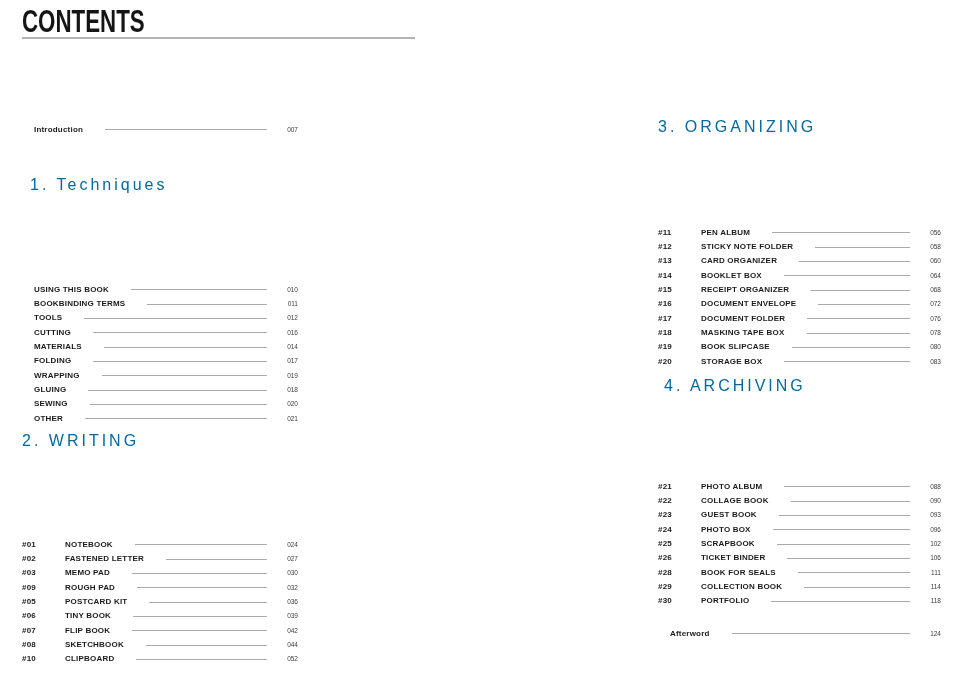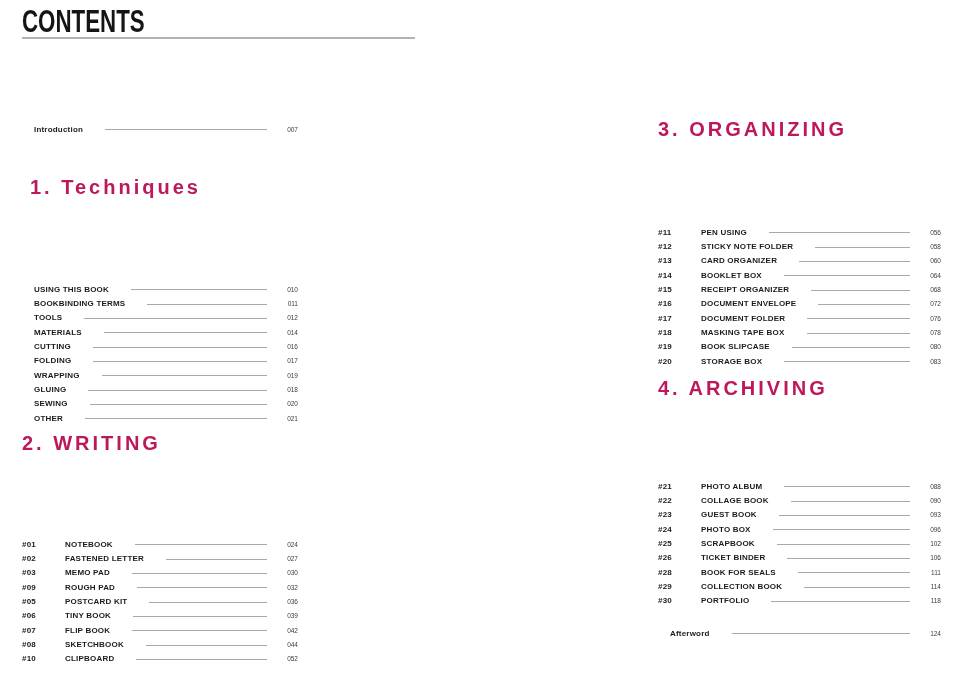--- a/index.html
+++ b/index.html
@@ -18,22 +18,22 @@
     transform:scaleX(0.72);transform-origin:left top;
     white-space:nowrap;color:#151515;
   }
   .title-rule{
     position:absolute;left:22px;top:37px;width:393px;height:2px;
     background:#b3b3b3;
   }
 
   .section-heading{
     position:absolute;
-    font-size:20px;font-weight:bold;letter-spacing:3px;
-    color:#be185d;white-space:nowrap;
+    font-size:16px;font-weight:normal;letter-spacing:3px;
+    color:#0369a1;white-space:nowrap;
   }
 
   .toc-list{position:absolute;left:0;right:0;margin-top:36px;}
   .row{
     display:flex;align-items:center;height:14.35px;
     font-size:8px;font-weight:bold;letter-spacing:0.2px;
     white-space:nowrap;
   }
   .row .num{width:31px;flex:0 0 31px;color:#1b1b1b;}
   .row .lbl{flex:0 0 auto;color:#1b1b1b;padding-left:12px;}
@@ -77,29 +77,29 @@
     <span class="pg">011</span>
   </div>
 
   <div class="row">
     <span class="lbl">TOOLS</span>
     <span class="leader"></span>
     <span class="pg">012</span>
   </div>
 
   <div class="row">
+    <span class="lbl">CUTTING</span>
+    <span class="leader"></span>
+    <span class="pg">016</span>
+  </div>
+
+  <div class="row">
     <span class="lbl">MATERIALS</span>
     <span class="leader"></span>
     <span class="pg">014</span>
-  </div>
-
-  <div class="row">
-    <span class="lbl">CUTTING</span>
-    <span class="leader"></span>
-    <span class="pg">016</span>
   </div>
 
   <div class="row">
     <span class="lbl">FOLDING</span>
     <span class="leader"></span>
     <span class="pg">017</span>
   </div>
 
   <div class="row">
     <span class="lbl">WRAPPING</span>
@@ -193,21 +193,21 @@
   </div>
 </div>
 </div>
 
 <div class="page-col" id="right-col">
 
   <div class="section-heading" style="left:0;top:118px">3. ORGANIZING</div>
   <div class="toc-list" style="top:189px">
   <div class="row">
     <span class="num">#11</span>
-    <span class="lbl">PEN USING</span>
+    <span class="lbl">PEN ALBUM</span>
     <span class="leader"></span>
     <span class="pg">056</span>
   </div>
 
   <div class="row">
     <span class="num">#12</span>
     <span class="lbl">STICKY NOTE FOLDER</span>
     <span class="leader"></span>
     <span class="pg">058</span>
   </div>
@@ -262,21 +262,21 @@
   </div>
 
   <div class="row">
     <span class="num">#20</span>
     <span class="lbl">STORAGE BOX</span>
     <span class="leader"></span>
     <span class="pg">083</span>
   </div>
 </div>
 
-  <div class="section-heading" style="left:0;top:377px">4. ARCHIVING</div>
+  <div class="section-heading" style="left:6px;top:377px">4. ARCHIVING</div>
   <div class="toc-list" style="top:443px">
   <div class="row">
     <span class="num">#21</span>
     <span class="lbl">PHOTO ALBUM</span>
     <span class="leader"></span>
     <span class="pg">088</span>
   </div>
 
   <div class="row">
     <span class="num">#22</span>

